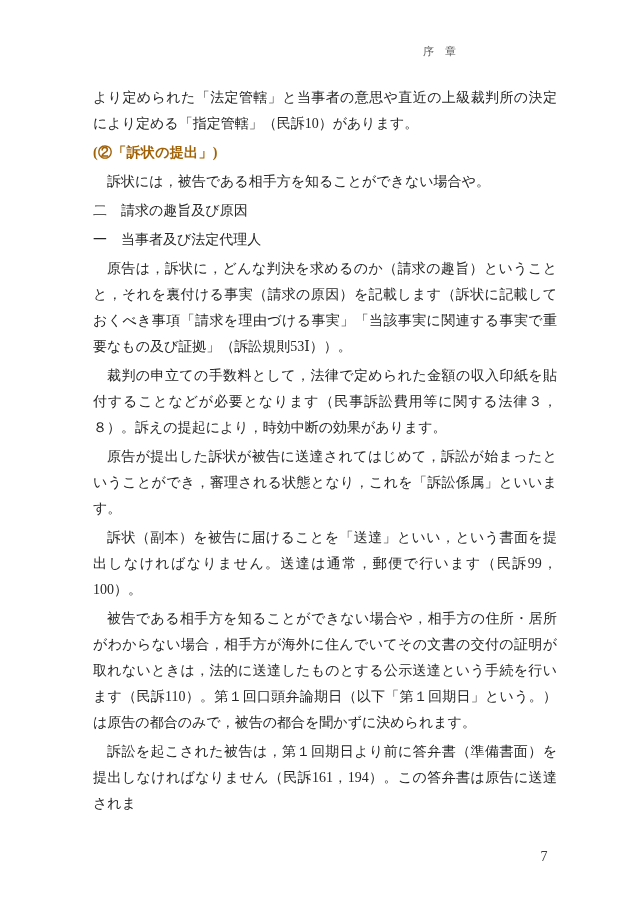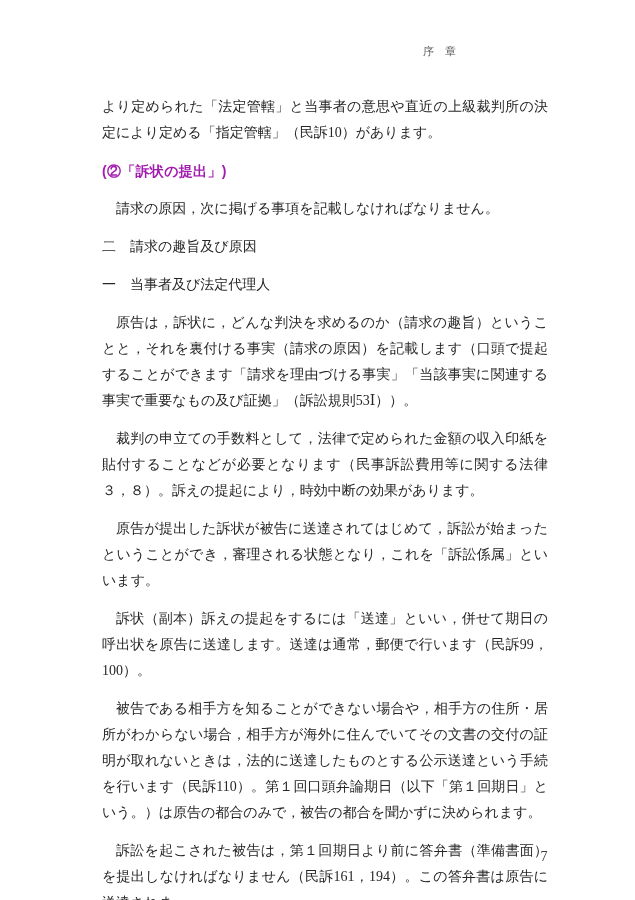--- a/index.html
+++ b/index.html
@@ -32,34 +32,34 @@
     top: 82px;
     width: 470px;
     font-size: 14px;
     line-height: 26px;
     text-align: justify;
     text-align-last: left;
     line-break: strict;
     overflow-wrap: break-word;
   }
   .body-text p, .body-text h2 {
-    margin: 12px;
+    margin: 3px;
     padding: 0;
     font-size: 14px;
     line-height: 26px;
   }
   .para       { text-indent: 1em; }
   .cont       { text-indent: 0; }
   .note       { text-indent: -0.5em; }
   .list       { text-indent: 0; padding-left: 2em; }
   .heading {
-    font-family: Liberation Sans, sans-serif;
+    font-family: Liberation Serif, serif;
     font-weight: 700;
     text-indent: 0;
-    color: #a21caf;
+    color: #a16207;
     letter-spacing: 0.3px;
   }
   .page-number {
     position: absolute;
     top: 849px;
     left: 536px;
     width: 16px;
     text-align: center;
     font-size: 14px;
     color: #3a3a3a;
@@ -69,26 +69,26 @@
 </head>
 <body>
 
 <div class="page">
 
   <div class="running-head">序　章</div>
 
   <main class="body-text">
     <p class="cont">より定められた「法定管轄」と当事者の意思や直近の上級裁判所の決定により定める「指定管轄」（民訴10）があります。</p>
     <h2 class="heading">(②「訴状の提出」)</h2>
-    <p class="para">請求の原因，次に掲げる事項を記載しなければなりません。</p>
+    <p class="para">訴状には，被告である相手方を知ることができない場合や。</p>
     <p class="list">二　請求の趣旨及び原因</p>
     <p class="list">一　当事者及び法定代理人</p>
-    <p class="para">原告は，訴状に，どんな判決を求めるのか（請求の趣旨）ということと，それを裏付ける事実（請求の原因）を記載します（口頭で提起することができます「請求を理由づける事実」「当該事実に関連する事実で重要なもの及び証拠」（訴訟規則53Ⅰ））。</p>
+    <p class="para">原告は，訴状に，どんな判決を求めるのか（請求の趣旨）ということと，それを裏付ける事実（請求の原因）を記載します（訴状に記載しておくべき事項「請求を理由づける事実」「当該事実に関連する事実で重要なもの及び証拠」（訴訟規則53Ⅰ））。</p>
     <p class="para">裁判の申立ての手数料として，法律で定められた金額の収入印紙を貼付することなどが必要となります（民事訴訟費用等に関する法律３，８）。訴えの提起により，時効中断の効果があります。</p>
     <p class="para">原告が提出した訴状が被告に送達されてはじめて，訴訟が始まったということができ，審理される状態となり，これを「訴訟係属」といいます。</p>
-    <p class="para">訴状（副本）訴えの提起をするには「送達」といい，併せて期日の呼出状を原告に送達します。送達は通常，郵便で行います（民訴99，100）。</p>
+    <p class="para">訴状（副本）を被告に届けることを「送達」といい，という書面を提出しなければなりません。送達は通常，郵便で行います（民訴99，100）。</p>
     <p class="para">被告である相手方を知ることができない場合や，相手方の住所・居所がわからない場合，相手方が海外に住んでいてその文書の交付の証明が取れないときは，法的に送達したものとする公示送達という手続を行います（民訴110）。第１回口頭弁論期日（以下「第１回期日」という。）は原告の都合のみで，被告の都合を聞かずに決められます。</p>
     <p class="para">訴訟を起こされた被告は，第１回期日より前に答弁書（準備書面）を提出しなければなりません（民訴161，194）。この答弁書は原告に送達されま</p>
   </main>
 
   <div class="page-number">7</div>
 
 </div>
 
 </body></html>

